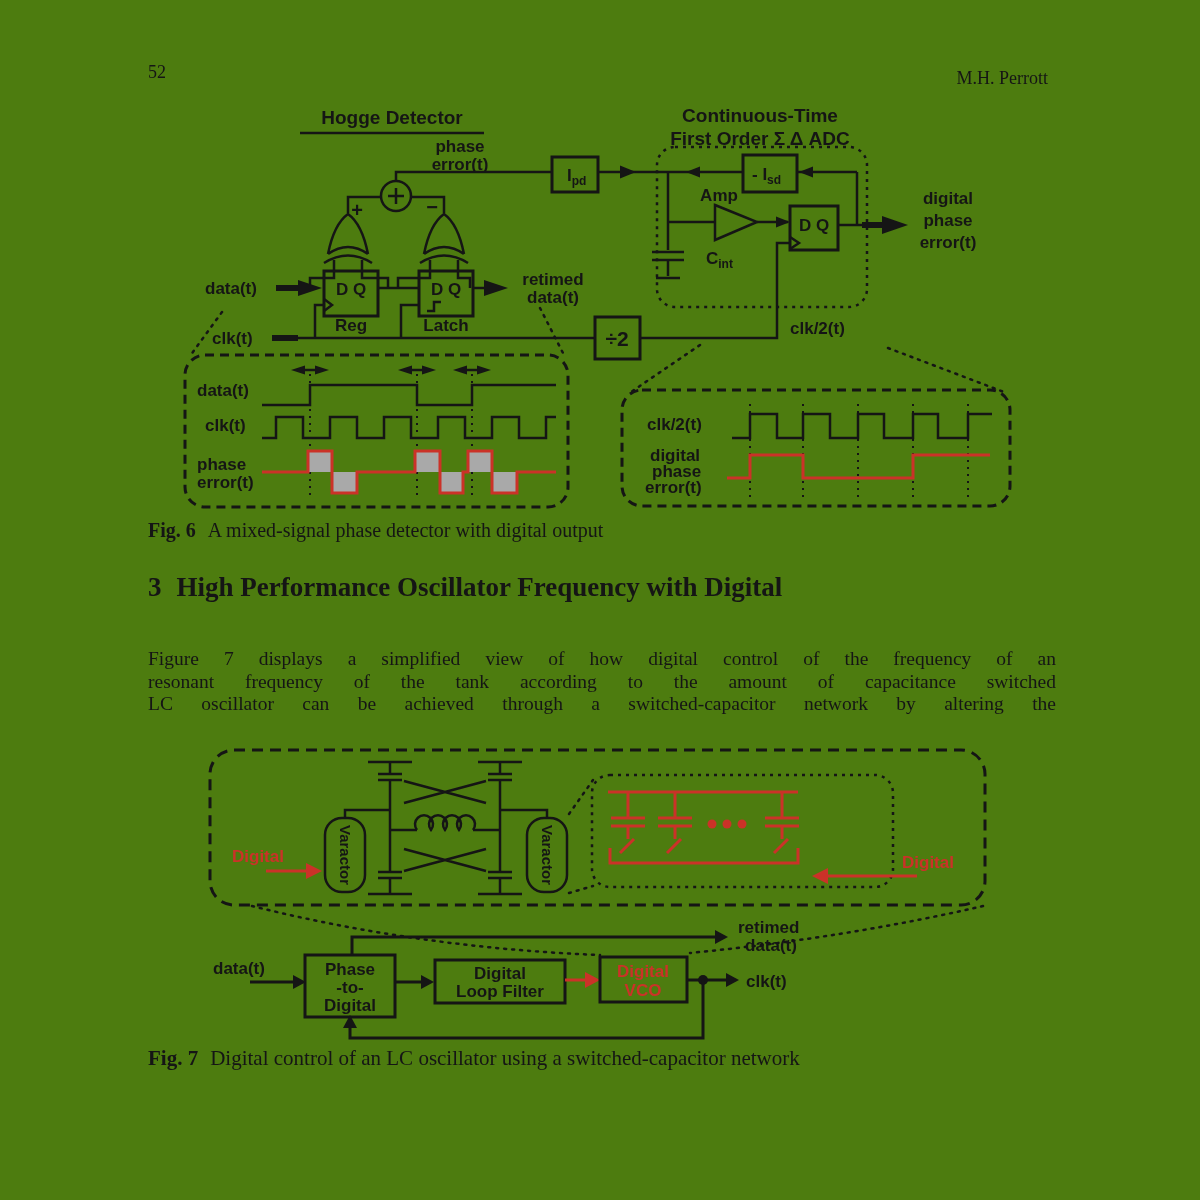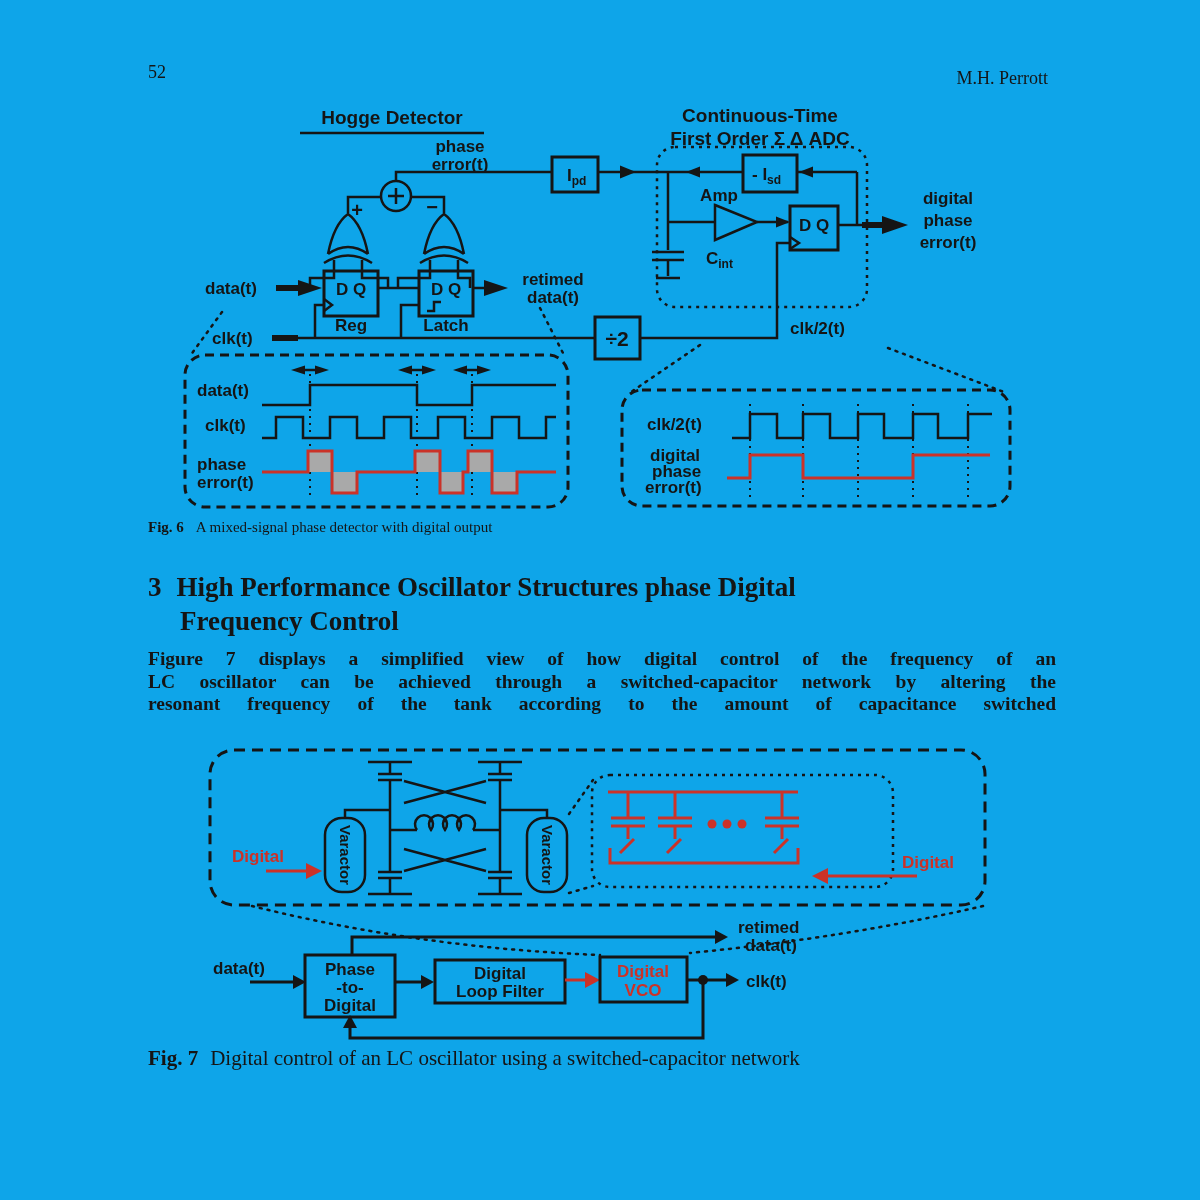--- a/index.html
+++ b/index.html
@@ -1,29 +1,29 @@
 <!DOCTYPE html>
 <html style="--red: #cb3228; --gray: #a9a9a9; --ink: #151515;"><head>
 <meta charset="utf-8">
 <style>
   :root{ --red:#cb3228; --gray:#a9a9a9; --ink:#151515; }
   html,body{margin:0;padding:0;background:#fff;}
-  #page{position:relative;width:1200px;height:1200px;background:#0ea5e9;overflow:hidden;
+  #page{position:relative;width:1200px;height:1200px;background:#4d7c0f;overflow:hidden;
         font-family:"Liberation Serif", serif;color:var(--ink);}
   .abs{position:absolute;}
   #hdr-num{left:148px;top:62px;font-size:18px;}
   #hdr-author{right:152px;top:68px;font-size:18px;}
-  #fig6-caption{left:148px;top:519px;font-size:15px;}
+  #fig6-caption{left:148px;top:519px;font-size:20px;}
   #fig7-caption{left:148px;top:1046px;font-size:21px;}
   .cap-label{font-weight:bold;margin-right:12px;}
   #sec-head{left:148px;top:570px;width:790px;font-size:27px;font-weight:bold;line-height:34px;}
   #sec-head .secno{margin-right:15px;}
   #sec-head .l2{margin-left:32px;}
   #para{left:148px;top:648px;width:908px;font-size:19.5px;line-height:22.5px;}
-  #para .jline{text-align:justify;text-align-last:justify;white-space:normal;font-weight:bold;}
+  #para .jline{text-align:justify;text-align-last:justify;white-space:normal;}
   svg{position:absolute;left:0;top:0;}
   .d{font-family:"Liberation Sans", sans-serif;font-weight:bold;fill:var(--ink);font-size:17px;}
   .t19{font-size:19px;} .t20{font-size:20px;} .t21{font-size:21px;} .t12{font-size:12px;} .t15{font-size:15px;}
   .k{stroke:var(--ink);fill:none;stroke-width:2.5;}
   .k3{stroke:var(--ink);fill:none;stroke-width:3;}
   .thk{stroke:var(--ink);fill:none;stroke-width:6;}
   .fk{fill:var(--ink);stroke:none;}
   .dashbox{stroke:var(--ink);fill:none;stroke-width:2.5;stroke-dasharray:3 5;}
   .panelbox{stroke:var(--ink);fill:none;stroke-width:3;stroke-dasharray:9 6;}
   .outerbox{stroke:var(--ink);fill:none;stroke-width:3;stroke-dasharray:11 7;}
@@ -243,27 +243,26 @@
       <path class="k3" d="M703,980 V1038 H350 V1026"></path>
       <polygon class="fk" points="343,1028 350,1015 357,1028"></polygon>
     </g>
   </svg>
 
   <div class="abs" id="fig6-caption">
     <span class="cap-label">Fig. 6</span><span>A mixed-signal phase detector with digital output</span>
   </div>
 
   <div class="abs" id="sec-head">
-    <div><span class="secno">3</span><span>High Performance Oscillator Structures phase Digital</span></div>
-    <div class="l2">Frequency Control</div>
+    <div><span class="secno">3</span><span>High Performance Oscillator Frequency with Digital</span></div>
   </div>
 
   <div class="abs" id="para">
     <div class="jline">Figure 7 displays a simplified view of how digital control of the frequency of an</div>
+    <div class="jline">resonant frequency of the tank according to the amount of capacitance switched</div>
     <div class="jline">LC oscillator can be achieved through a switched-capacitor network by altering the</div>
-    <div class="jline">resonant frequency of the tank according to the amount of capacitance switched</div>
   </div>
 
   <div class="abs" id="fig7-caption">
     <span class="cap-label">Fig. 7</span><span>Digital control of an LC oscillator using a switched-capacitor network</span>
   </div>
 
 </div>
 
 </body></html>

